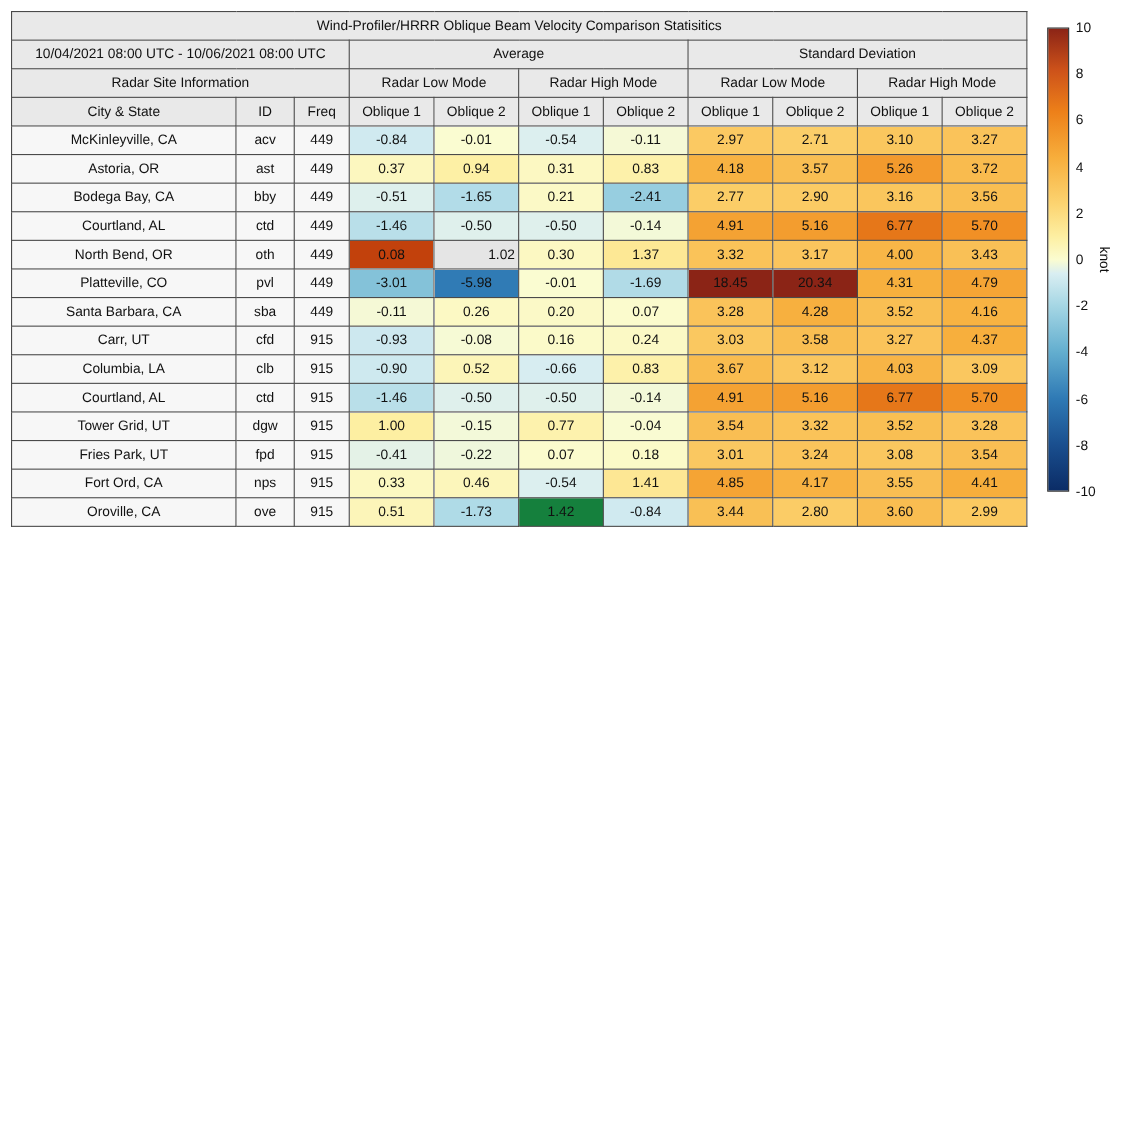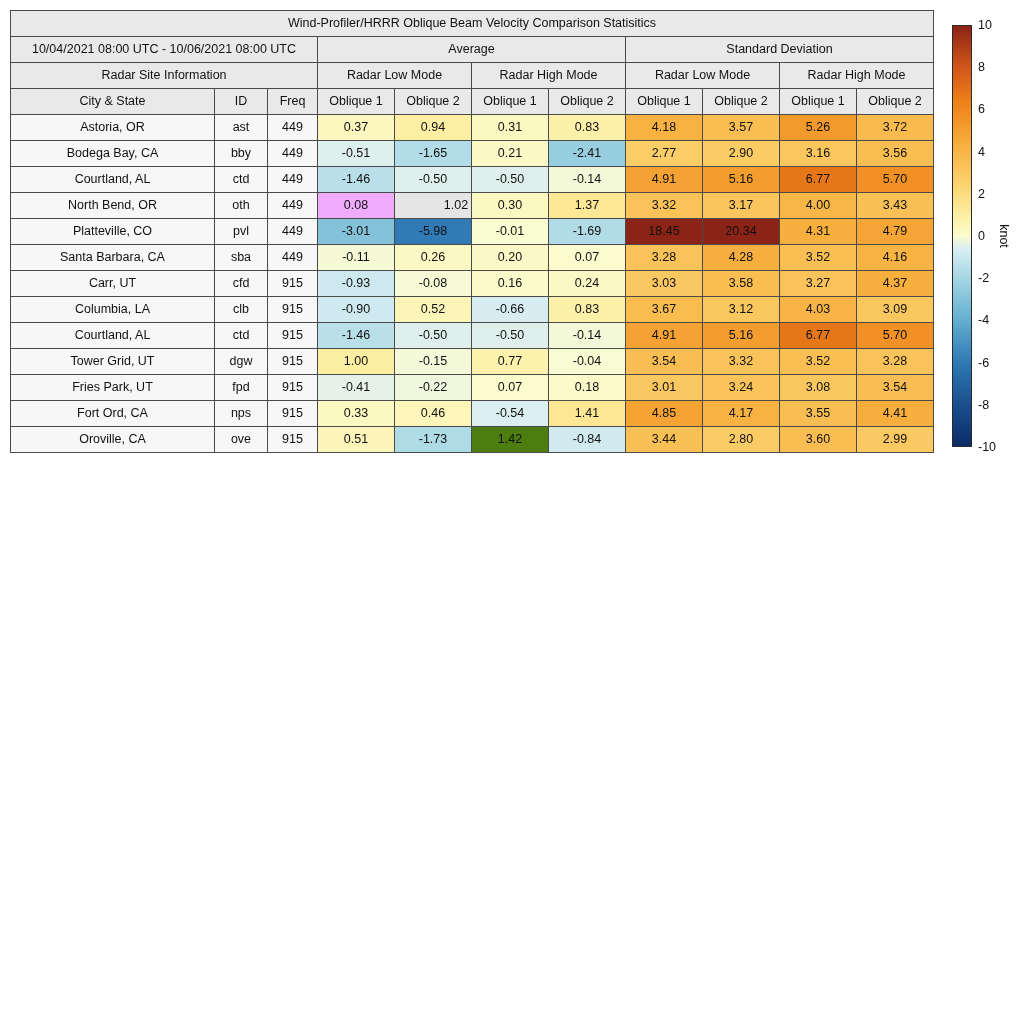--- a/index.html
+++ b/index.html
@@ -125,20 +125,33 @@
           <td class="hdr">Oblique 1</td>
           <td class="hdr">Oblique 2</td>
           <td class="hdr">Oblique 1</td>
           <td class="hdr">Oblique 2</td>
           <td class="hdr">Oblique 1</td>
           <td class="hdr">Oblique 2</td>
           <td class="hdr">Oblique 1</td>
           <td class="hdr">Oblique 2</td>
         </tr>
 
+      <tr>
+            <td class="site">McKinleyville, CA</td>
+            <td class="site">acv</td>
+            <td class="site">449</td>
+            <td class="num" style="background: rgb(208, 234, 240);">-0.84</td>
+            <td class="num" style="background: rgb(250, 252, 209);">-0.01</td>
+            <td class="num" style="background: rgb(220, 239, 239);">-0.54</td>
+            <td class="num" style="background: rgb(245, 249, 214);">-0.11</td>
+            <td class="num" style="background: rgb(251, 201, 98);">2.97</td>
+            <td class="num" style="background: rgb(251, 206, 105);">2.71</td>
+            <td class="num" style="background: rgb(250, 199, 94);">3.10</td>
+            <td class="num" style="background: rgb(250, 195, 90);">3.27</td>
+          </tr>
           <tr>
             <td class="site">Astoria, OR</td>
             <td class="site">ast</td>
             <td class="site">449</td>
             <td class="num" style="background: rgb(252, 247, 191);">0.37</td>
             <td class="num" style="background: rgb(253, 240, 165);">0.94</td>
             <td class="num" style="background: rgb(252, 248, 194);">0.31</td>
             <td class="num" style="background: rgb(253, 241, 170);">0.83</td>
             <td class="num" style="background: rgb(248, 178, 66);">4.18</td>
             <td class="num" style="background: rgb(249, 190, 82);">3.57</td>
@@ -168,21 +181,21 @@
             <td class="num" style="background: rgb(243, 249, 216);">-0.14</td>
             <td class="num" style="background: rgb(244, 162, 51);">4.91</td>
             <td class="num" style="background: rgb(243, 157, 47);">5.16</td>
             <td class="num" style="background: rgb(230, 119, 25);">6.77</td>
             <td class="num" style="background: rgb(241, 144, 37);">5.70</td>
           </tr>
           <tr>
             <td class="site">North Bend, OR</td>
             <td class="site">oth</td>
             <td class="site">449</td>
-            <td class="num" style="background: #f0abfc;">0.08</td>
+            <td class="num" style="background: #c2410c;">0.08</td>
             <td class="num" style="background: #e5e5e5; padding-left: 48px;">1.02</td>
             <td class="num" style="background: rgb(252, 248, 194);">0.30</td>
             <td class="num" style="background: rgb(253, 232, 149);">1.37</td>
             <td class="num" style="background: rgb(250, 195, 89);">3.32</td>
             <td class="num" style="background: rgb(250, 197, 93);">3.17</td>
             <td class="num" style="background: rgb(248, 182, 71);">4.00</td>
             <td class="num" style="background: rgb(249, 192, 86);">3.43</td>
           </tr>
           <tr>
             <td class="site">Platteville, CO</td>
@@ -287,21 +300,21 @@
             <td class="num" style="background: rgb(248, 178, 66);">4.17</td>
             <td class="num" style="background: rgb(249, 190, 83);">3.55</td>
             <td class="num" style="background: rgb(247, 174, 60);">4.41</td>
           </tr>
           <tr>
             <td class="site">Oroville, CA</td>
             <td class="site">ove</td>
             <td class="site">915</td>
             <td class="num" style="background: rgb(252, 245, 185);">0.51</td>
             <td class="num" style="background: rgb(175, 219, 231);">-1.73</td>
-            <td class="num" style="background: #4d7c0f;">1.42</td>
+            <td class="num" style="background: #15803d;">1.42</td>
             <td class="num" style="background: rgb(208, 234, 240);">-0.84</td>
             <td class="num" style="background: rgb(249, 192, 85);">3.44</td>
             <td class="num" style="background: rgb(251, 204, 102);">2.80</td>
             <td class="num" style="background: rgb(249, 189, 81);">3.60</td>
             <td class="num" style="background: rgb(251, 201, 97);">2.99</td>
           </tr>
         </tbody>
     </table>
   </div>
 

